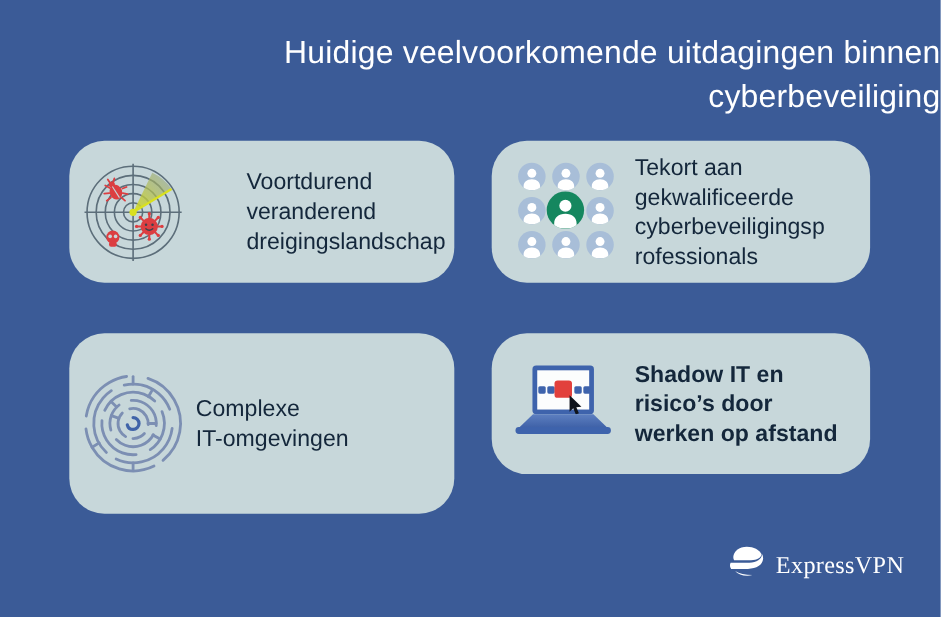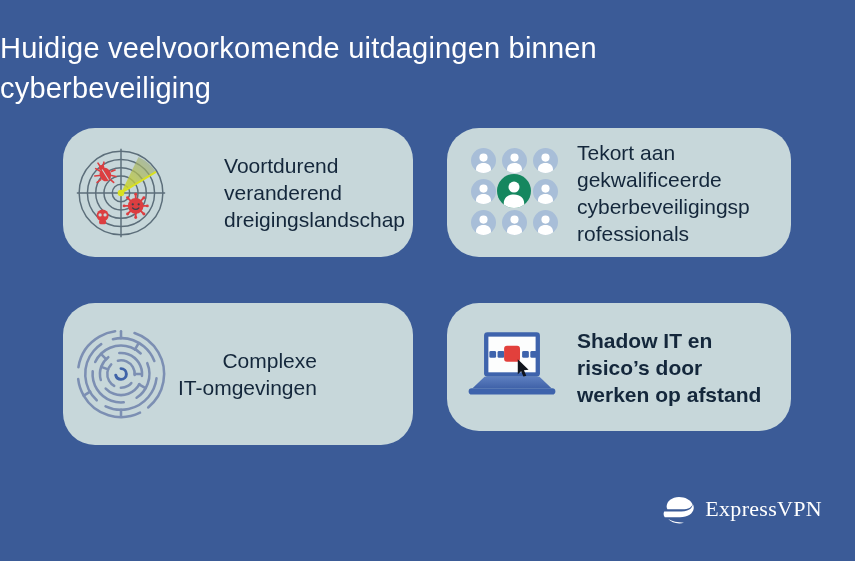--- a/index.html
+++ b/index.html
@@ -6,38 +6,38 @@
   body{font-family:"Liberation Sans", sans-serif;}
   .canvas{
     position:relative;
     width:855px;height:561px;
     background:#3b5b97;
     overflow:hidden;
   }
   .title{
     position:absolute;
     left:0;top:28px;width:855px;
-    text-align:left;
+    text-align:right;
     color:#ffffff;
     font-size:29px;
     line-height:40px;
     font-weight:400;
     letter-spacing:0.2px;
     white-space:pre-line;
   }
   .card{
     position:absolute;
     background:#c7d7da;
     border-radius:32px;
     display:flex;
     align-items:center;
   }
   .card-tl{left:63px;top:128px;width:350px;height:129px;justify-content:space-between;}
   .card-tr{left:447px;top:128px;width:344px;height:129px;}
-  .card-bl{left:63px;top:303px;width:350px;height:142px;text-align:right;}
+  .card-bl{left:63px;top:303px;width:350px;height:164px;}
   .card-br{left:447px;top:303px;width:344px;height:128px;font-weight:bold;}
   .icon-box{
     width:115px;
     flex:0 0 115px;
     display:flex;
     align-items:center;
     justify-content:center;
   }
   .icon-box-wide{width:130px;flex:0 0 130px;}
   .card-text{
@@ -55,21 +55,21 @@
     background:#a8bed8;
     overflow:hidden;
   }
   .avatar svg{display:block;width:100%;height:100%;}
   .avatar.small{width:25px;height:25px;}
   .avatar.big{width:34px;height:34px;background:#15875f;}
   
   .brand{
     position:absolute;
     right:33px;top:496px;
-    display:flex;gap:9px;
+    display:flex;align-items:center;gap:9px;
   }
   .brand-text{
     color:#ffffff;
     font-family:"Liberation Serif", serif;
     font-size:22px;
     letter-spacing:0.3px;
   }
 </style>
 </head>
 <body>

